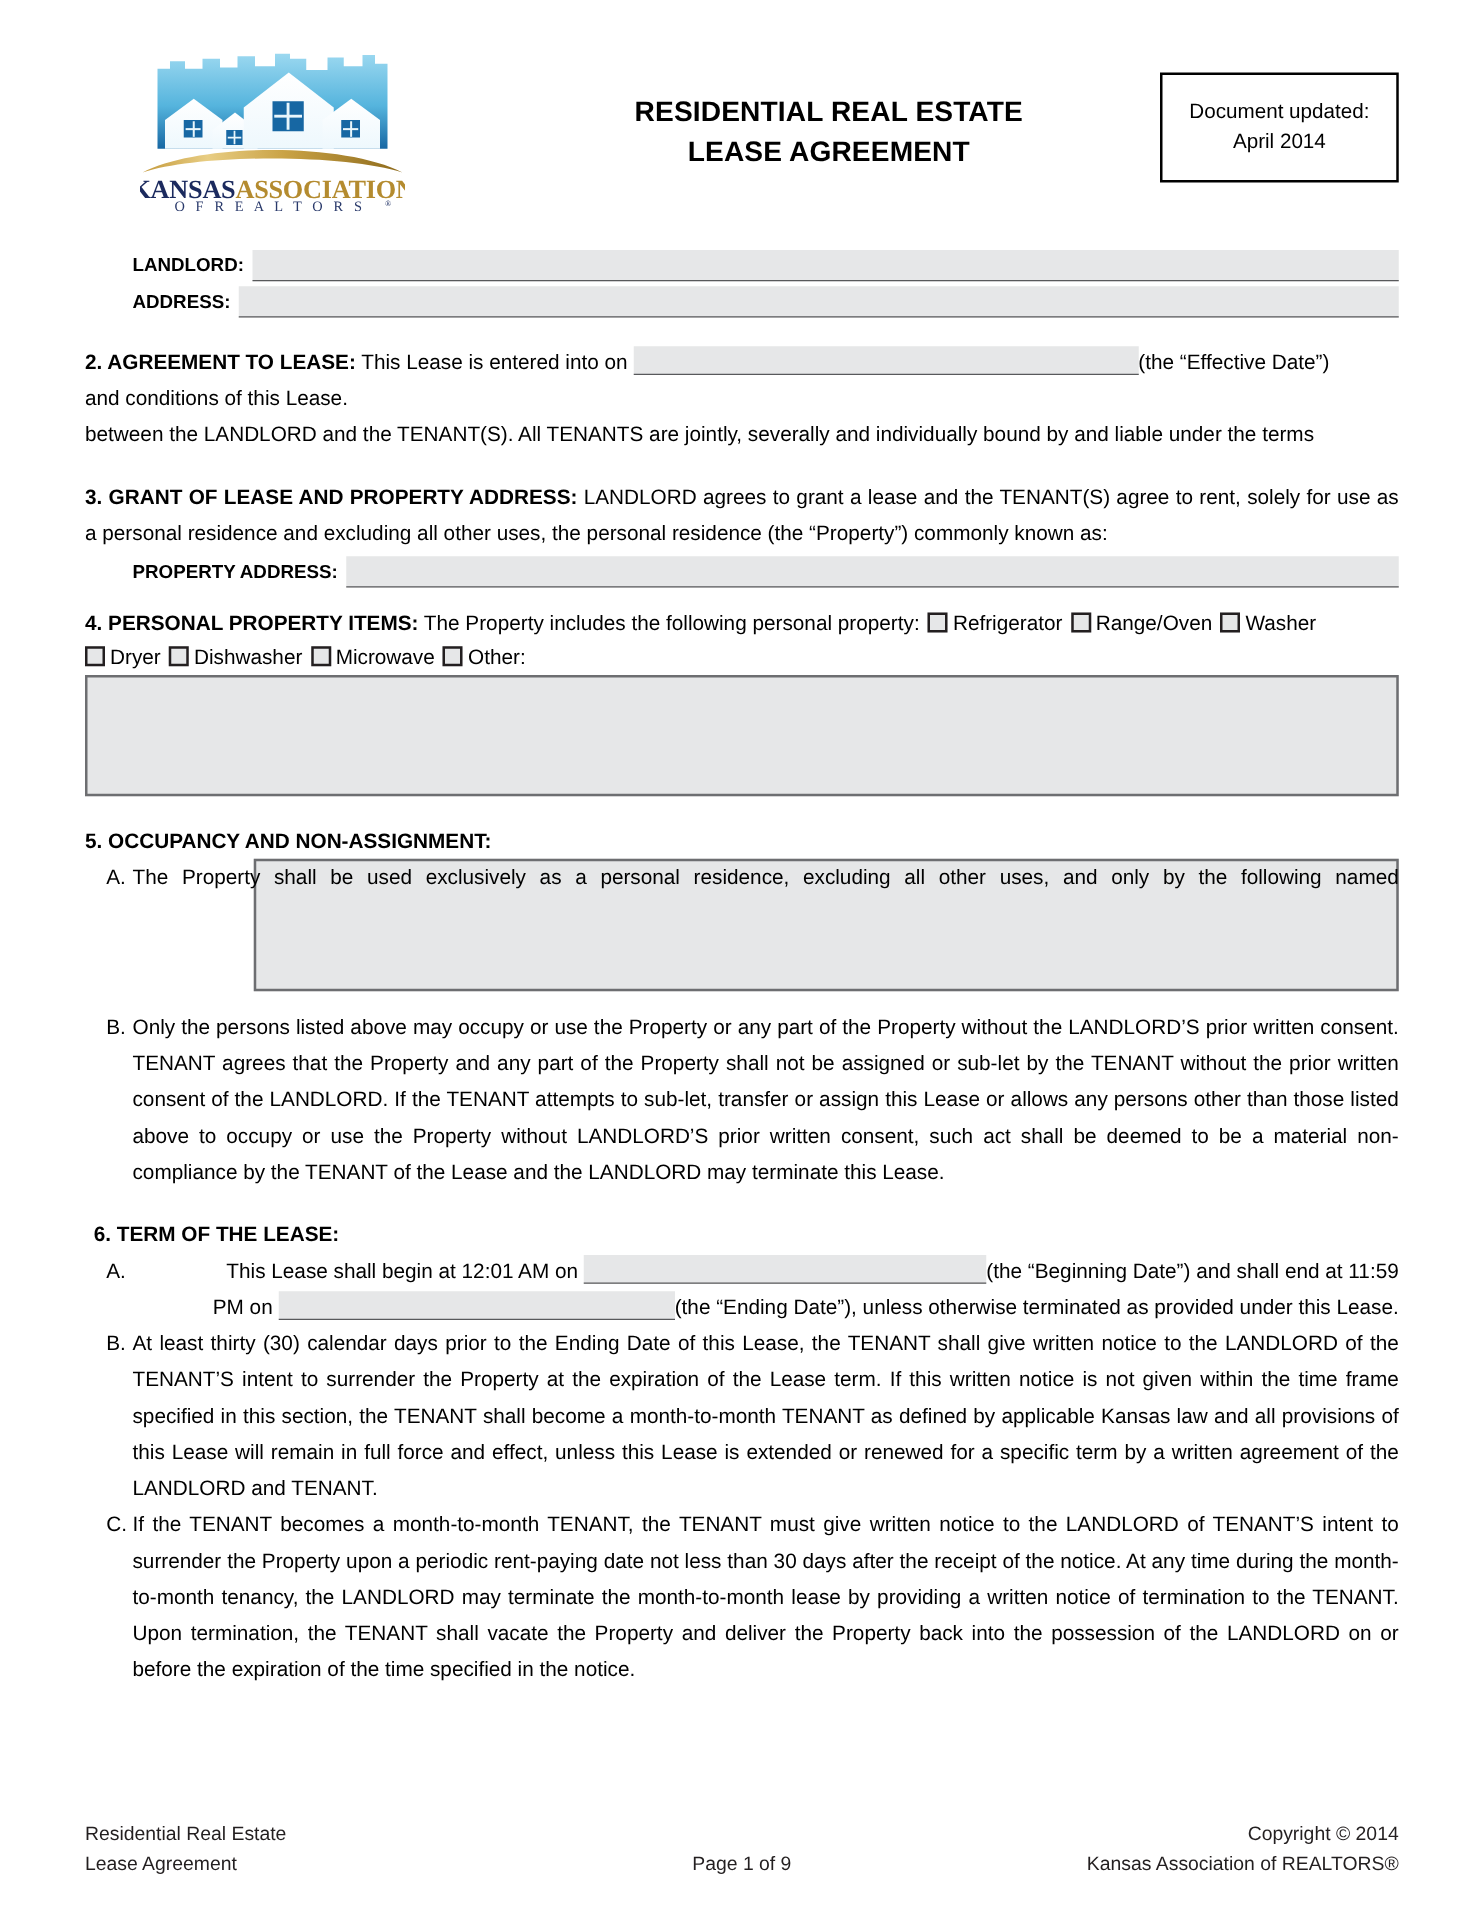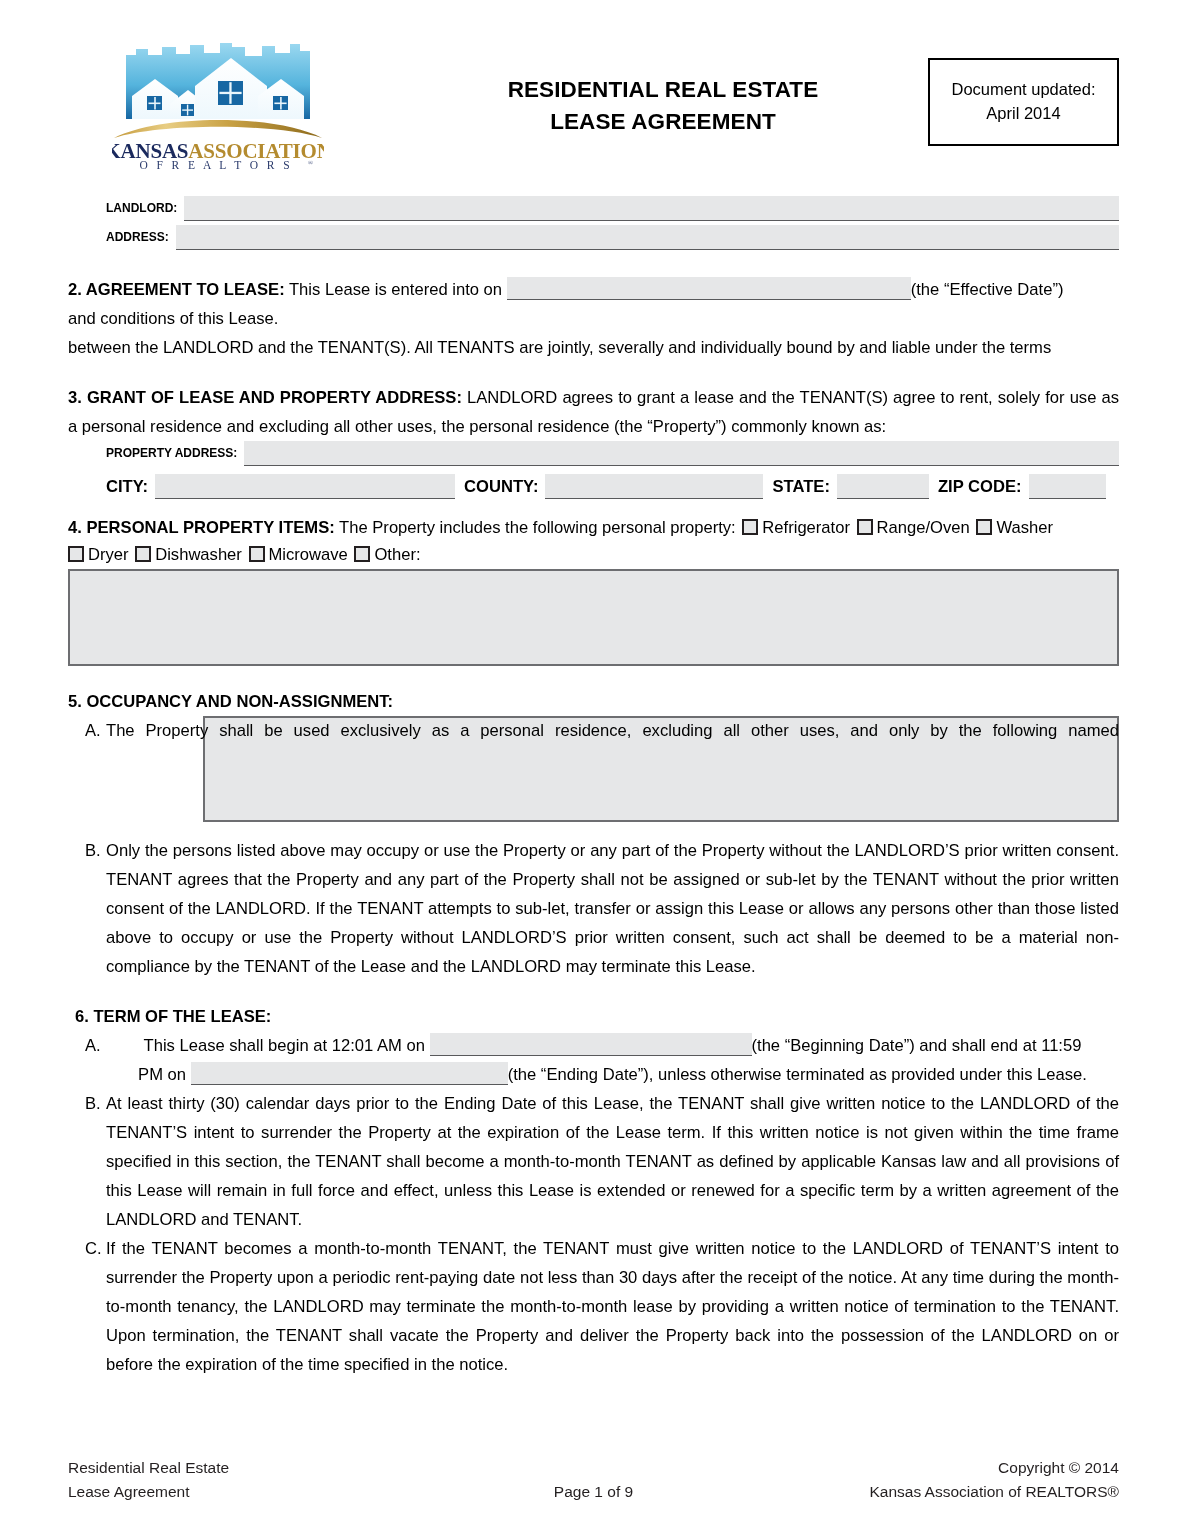--- a/index.html
+++ b/index.html
@@ -88,22 +88,22 @@
     display: inline-block;
     background: #e6e7e8;
     border-bottom: 1.6px solid #58595b;
     height: 23px;
     vertical-align: -5px;
   }
 
   
   .field-row {
     display: flex;
-    align-items: flex-start;
-    font-size: 12px;
+    align-items: flex-end;
+    font-size: 15px;
     line-height: 29px;
     height: 29px;
     padding-left: 38px;
   }
   .field-row .lbl {
     font-weight: bold;
     white-space: nowrap;
     line-height: 24px;
   }
   .field-row .fl {
@@ -277,30 +277,20 @@
     <div class="gap-lg"></div>
 
     <div class="sec">
       <p class="para">
         <b>3. GRANT OF LEASE AND PROPERTY ADDRESS:</b><span> LANDLORD agrees to grant a lease and the TENANT(S) agree to rent, solely for use as a personal residence and excluding all other uses, the personal residence (the “Property”) commonly known as:</span>
       </p>
       <div class="field-row">
         <span class="lbl">PROPERTY ADDRESS:</span>
         <span class="fl"></span>
       </div>
-      <div class="citrow">
-        <span class="lbl">CITY:</span>
-        <span class="fl" style="width:300px"></span>
-        <span class="lbl">COUNTY:</span>
-        <span class="fl" style="width:218px"></span>
-        <span class="lbl">STATE:</span>
-        <span class="fl" style="width:92px"></span>
-        <span class="lbl">ZIP CODE:</span>
-        <span class="fl" style="width:77px;margin-right:0"></span>
-      </div>
     </div>
 
     <div class="gap-md"></div>
 
     <div class="sec">
       <p class="para nojust">
         <b>4. PERSONAL PROPERTY ITEMS:</b><span> The Property includes the following personal property:</span>
         <span class="cbx"></span><span>Refrigerator</span>
         <span class="cbx"></span><span>Range/Oven</span>
         <span class="cbx"></span><span>Washer</span>
@@ -337,21 +327,21 @@
     </div>
 
     <div class="gap-lg"></div>
 
     <div class="sec">
       <p class="para nojust" style="padding-left:7px">
         <b>6. TERM OF THE LEASE:</b>
       </p>
       <div class="subitem">
         <div class="marker">A.</div>
-        <div class="body" style="text-align:center">
+        <div class="body" style="text-align:right">
           <div>
             <span>This Lease shall begin at 12:01 AM on </span><span class="fill" style="width:322px"></span><span>(the “Beginning Date”) and shall end at 11:59</span>
           </div>
           <div>
             <span>PM on </span><span class="fill" style="width:317px"></span><span>(the “Ending Date”), unless otherwise terminated as provided under this Lease.</span>
           </div>
         </div>
       </div>
       <div class="subitem">
         <div class="marker">B.</div>

